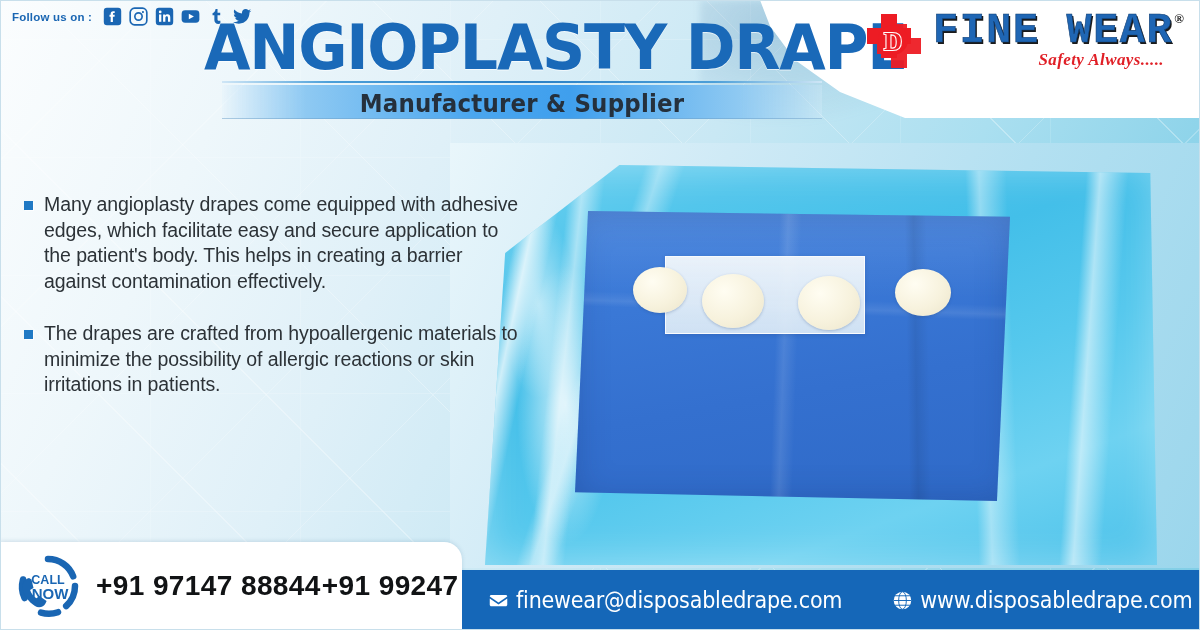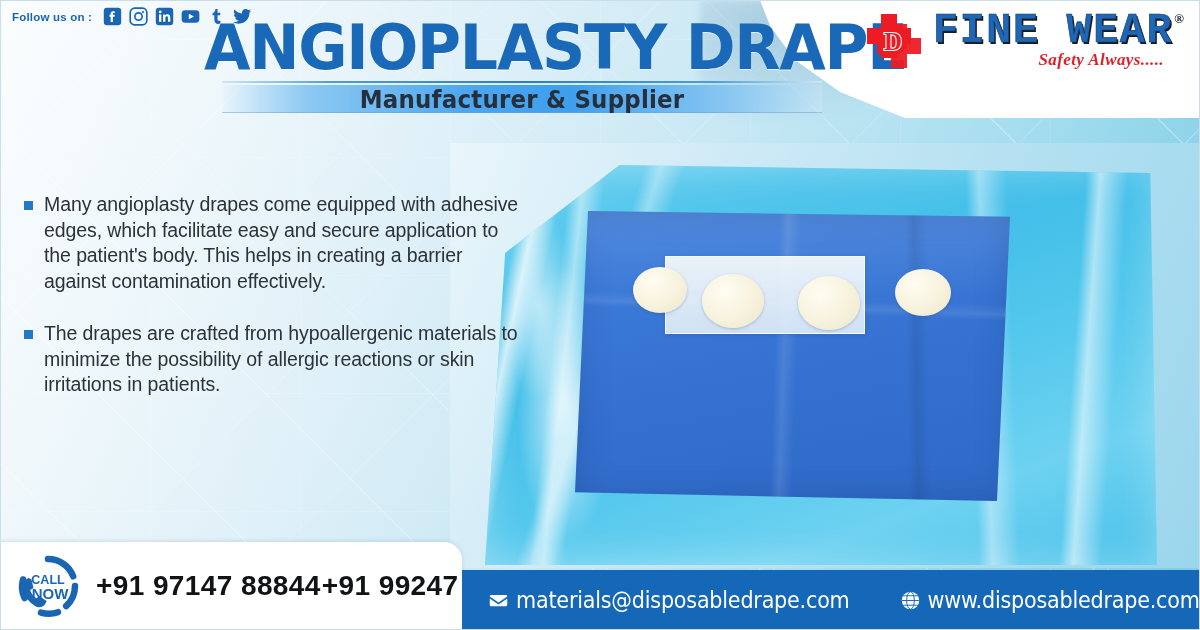--- a/index.html
+++ b/index.html
@@ -87,23 +87,23 @@
     transform:scaleX(1.06);
     transform-origin:center;
     text-shadow:0 1px 0 rgba(255,255,255,.65);
   }
   .title-rule {
     width:600px; height:2px;
     background:linear-gradient(90deg,#cfe6f6,#4c9fd8 18%,#2a7fc4 50%,#4c9fd8 82%,#cfe6f6);
     margin-top:3px;
   }
   .subtitle-bar {
-    width:600px; height:28px;
+    width:600px; height:34px;
     margin-top:2px;
-    display:flex; align-items:flex-start; justify-content:center;
+    display:flex; align-items:flex-end; justify-content:center;
     background:linear-gradient(90deg,
       rgba(222,240,252,.25) 0%,
       #8ec9f2 14%,
       #4aa6ef 42%,
       #3f9fed 58%,
       #8ec9f2 86%,
       rgba(222,240,252,.25) 100%);
     border-bottom:1px solid rgba(110,160,200,.5);
   }
   .subtitle-text {
@@ -410,21 +410,21 @@
       <span class="phone-num">+91 99247 88844</span>
     </div>
   </div>
 
   <div class="contact-blue">
     <div class="contact-item">
       <svg viewBox="0 0 24 24">
         <path d="M2 7.4c0-1 .8-1.8 1.8-1.8h16.4c1 0 1.8.8 1.8 1.8L12 14.4 2 7.4z" fill="#fff"></path>
         <path d="M2 9.6l10 7 10-7v7.2c0 1-.8 1.8-1.8 1.8H3.8c-1 0-1.8-.8-1.8-1.8V9.6z" fill="#fff"></path>
       </svg>
-      <span class="contact-text">materials@disposabledrape.com</span>
+      <span class="contact-text">finewear@disposabledrape.com</span>
     </div>
     <div class="contact-item">
       <svg viewBox="0 0 24 24">
         <circle cx="12" cy="12" r="10" fill="#fff"></circle>
         <g stroke="#1567b8" stroke-width="1.1" fill="none">
           <ellipse cx="12" cy="12" rx="4.4" ry="10"></ellipse>
           <line x1="2" y1="12" x2="22" y2="12"></line>
           <path d="M3.6 6.6h16.8M3.6 17.4h16.8"></path>
         </g>
       </svg>

